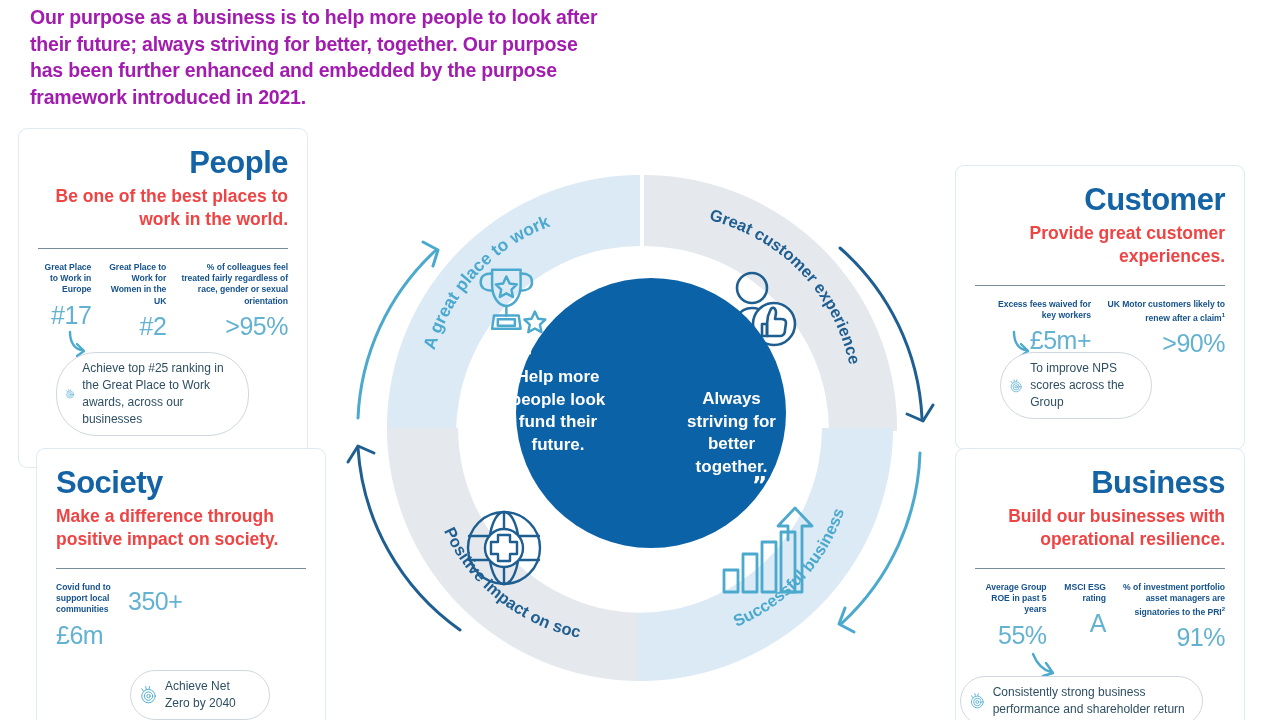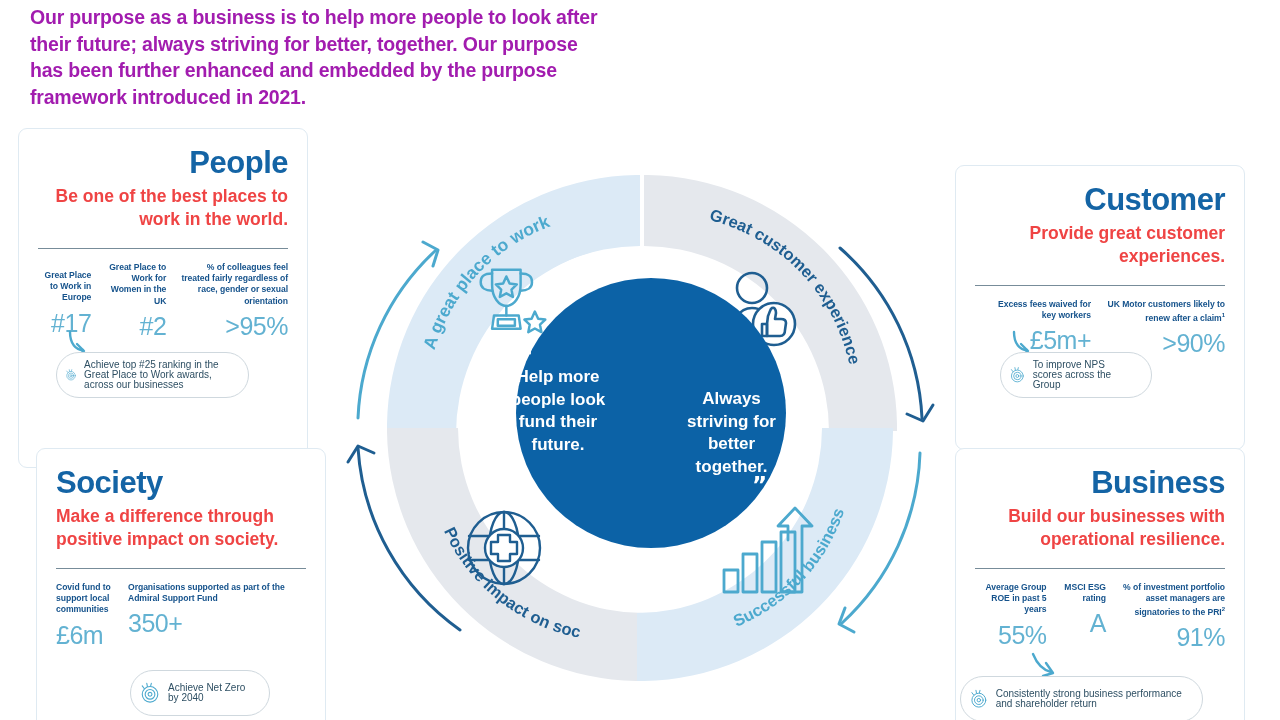--- a/index.html
+++ b/index.html
@@ -54,42 +54,42 @@
     font-size: 8.6px; font-weight: bold; color: #16538C;
     line-height: 11.2px; letter-spacing: -0.05px;
   }
   .stat-value {
     font-size: 25px; color: #63B2D2; line-height: 30px;
     margin-top: 4px; font-weight: 400; letter-spacing: -0.5px;
   }
   .card-right .stat-label,
   .card-right .stat-value { text-align: right; }
 
-  .w-people-0 { width: 64px; margin-top: 8px; }
+  .w-people-0 { width: 64px; }
   .w-people-1 { width: 78px; }
   .w-people-2 { width: 134px; }
   .w-cust-0 { width: 100px; }
   .w-cust-1 { width: 124px; }
   .w-soc-0 { width: 62px; }
   .w-soc-1 { width: 176px; }
   .w-bus-0 { width: 84px; }
   .w-bus-1 { width: 58px; }
   .w-bus-2 { width: 128px; }
 
   sup { font-size: 6px; vertical-align: super; }
 
   
   .callout {
     position: absolute; display: flex; align-items: center;
     gap: 7px; padding: 7px 16px 7px 8px;
     border: 1px solid #cfd8de; border-radius: 40px;
     background: #fff;
   }
   .callout-text {
-    font-size: 10px; color: #2E4F63; line-height: 10px;
+    font-size: 12px; color: #2E4F63; line-height: 17px;
   }
   .co-people   { left: 56px;  top: 352px; width: 193px; }
   .co-customer { left: 1000px; top: 352px; width: 152px; }
   .co-society  { left: 130px; top: 670px; width: 140px; }
   .co-business { left: 960px; top: 676px; width: 243px; }
 
   
   .hook { position: absolute; }
 
   
@@ -297,21 +297,20 @@
     <div class="card-inner">
       <div class="card-title">Society</div>
       <div class="card-sub">Make a difference through positive impact on society.</div>
       <div class="rule"></div>
       <div class="stats">
         <div class="stat w-soc-0">
           <div class="stat-label">Covid fund to support local communities</div>
           <div class="stat-value">£6m</div>
         </div>
         <div class="stat w-soc-1">
-          <div class="stat-label">Organisations supported as part of the Admiral Support Fund</div>
           <div class="stat-value">350+</div>
         </div>
       </div>
     </div>
   </div>
   <div class="callout co-society">
     <svg width="30" height="30" viewBox="0 0 34 34" fill="none" stroke="#4CA9CE" stroke-width="1.7" stroke-linecap="round">
       <circle cx="17" cy="19" r="12"></circle>
       <circle cx="17" cy="19" r="7.5"></circle>
       <circle cx="17" cy="19" r="3"></circle>

